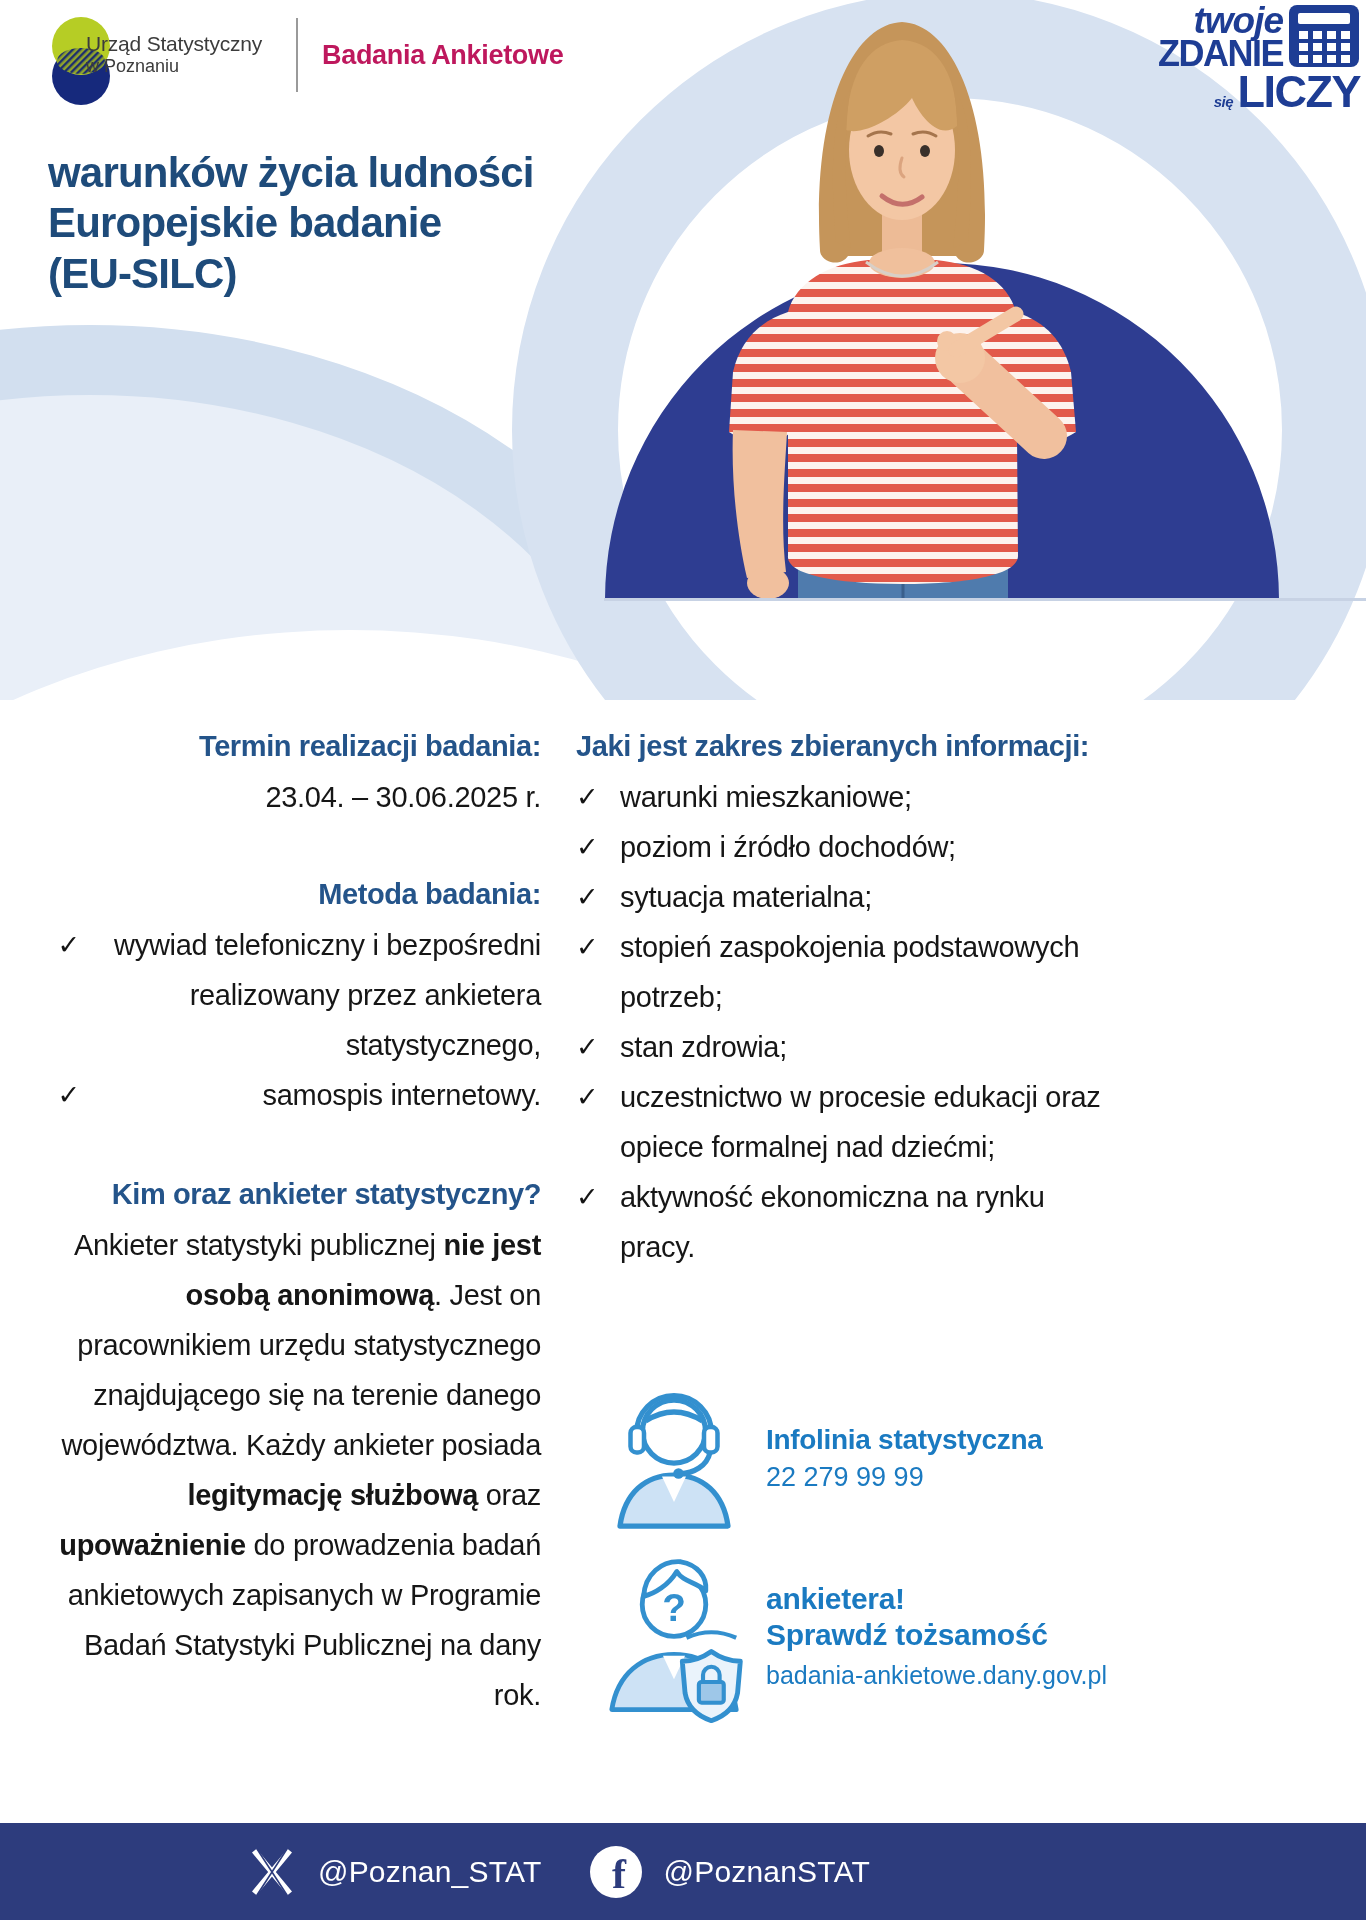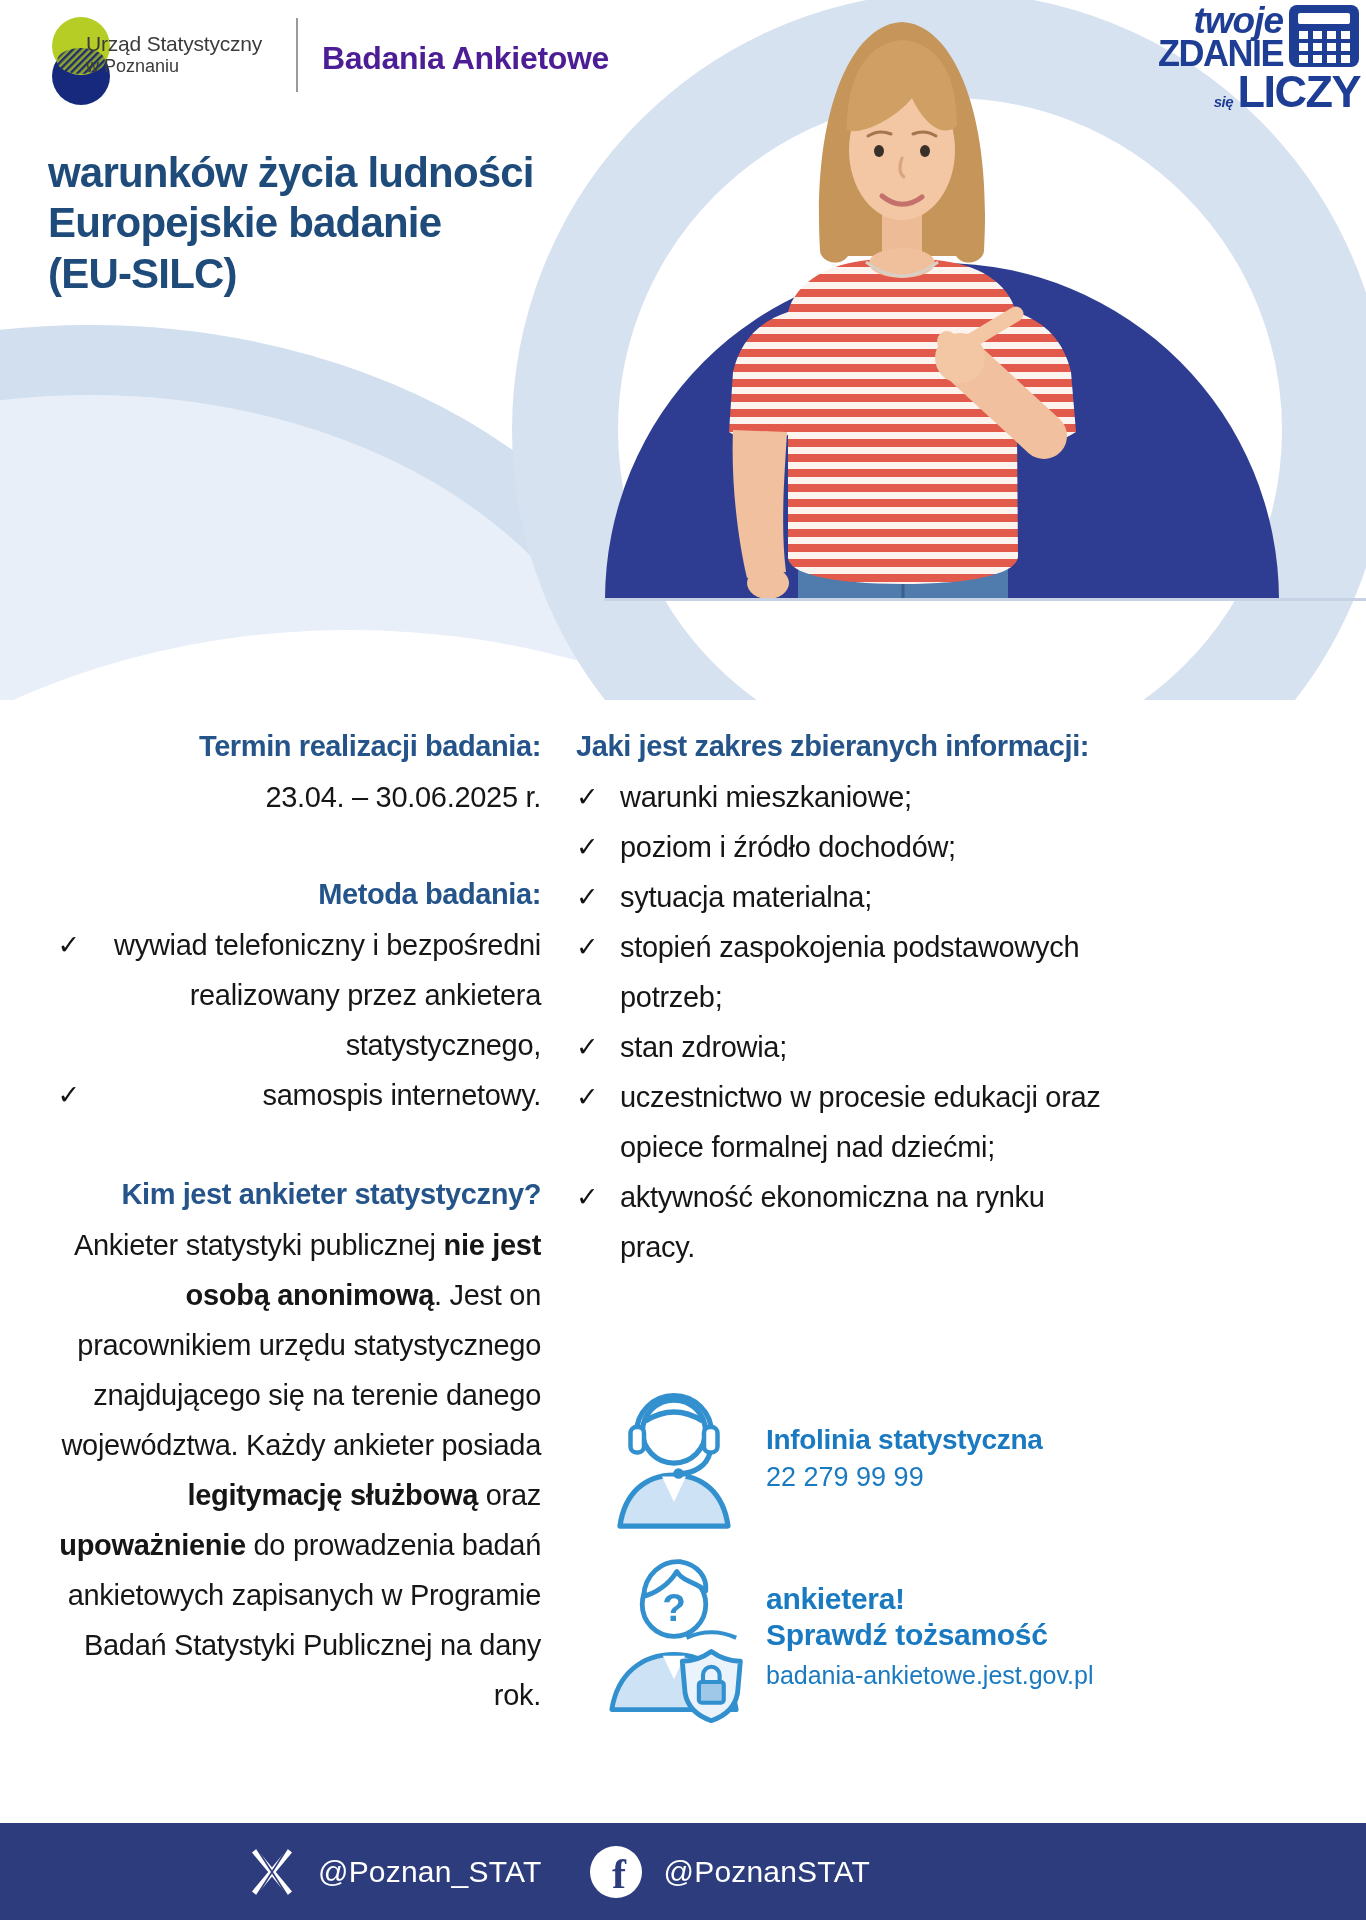--- a/index.html
+++ b/index.html
@@ -12,21 +12,21 @@
   html,body{width:1366px;height:1920px;}
   body{font-family:"Liberation Sans",sans-serif;background:#fff;position:relative;overflow:hidden;color:var(--ink);}
   .hero-svg{position:absolute;left:0;top:0;z-index:0;}
   
   .header{position:absolute;left:0;top:0;width:100%;height:110px;z-index:3;}
   .uslogo{position:absolute;left:36px;top:14px;}
   .uslogo-text{position:absolute;left:86px;top:32px;line-height:1.15;color:#3c3c3c;}
   .uslogo-l1{font-size:21px;letter-spacing:-0.2px;}
   .uslogo-l2{font-size:18px;}
   .hdr-divider{position:absolute;left:296px;top:18px;width:2px;height:74px;background:#9a9a9a;}
-  .badania{position:absolute;left:322px;top:40px;font-size:32px;font-weight:bold;color:#4c1d95;letter-spacing:-0.3px;text-align:right;}
+  .badania{position:absolute;left:322px;top:40px;font-size:27px;font-weight:bold;color:#be185d;letter-spacing:-0.3px;text-align:right;}
   
   .tz{position:absolute;right:6px;top:4px;width:232px;color:var(--campaign);z-index:3;text-align:right;}
   .tz-top{display:flex;justify-content:flex-end;align-items:flex-start;}
   .tz-words{text-align:right;margin-right:5px;margin-top:2px;}
   .tz-twoje{font-style:italic;font-weight:bold;font-size:37px;line-height:0.82;letter-spacing:-1px;}
   .tz-zdanie{font-weight:bold;font-size:36px;line-height:1.0;letter-spacing:-1.5px;}
   .tz-bottom{margin-top:-6px;white-space:nowrap;}
   .tz-sie{font-style:italic;font-size:15px;font-weight:bold;letter-spacing:-0.5px;}
   .tz-liczy{font-weight:bold;font-size:45px;letter-spacing:-1.5px;}
   
@@ -205,21 +205,21 @@
       </li>
       <li>
         <span class="chk">✓</span>
         <span class="chk-txt">samospis internetowy.</span>
       </li>
     </ul>
   </div>
 
   <div class="gap-lg"></div>
 
-  <h2 class="sec">Kim jest ankieter statystyczny?</h2>
+  <h2 class="sec">Kim oraz ankieter statystyczny?</h2>
   <p class="body-txt kim-par"><span>Ankieter statystyki publicznej </span><b>nie jest osobą anonimową</b><span>. Jest on pracownikiem urzędu statystycznego znajdującego się na terenie danego województwa. Każdy ankieter posiada </span><b>legitymację służbową</b><span> oraz </span><b>upoważnienie</b><span> do prowadzenia badań ankietowych zapisanych w Programie Badań Statystyki Publicznej na dany rok.</span></p>
 </div>
 
 <div class="col col-right">
   <h2 class="sec">Jaki jest zakres zbieranych informacji:</h2>
   <ul class="chk-list">
     <li>
         <span class="chk">✓</span>
         <span class="chk-txt">warunki mieszkaniowe;</span>
       </li>
@@ -277,21 +277,21 @@
       <path d="M33,36 C34,20 46,10 60,11 C72,13 79,22 78,32 C70,25 62,26 57,18 C51,28 41,34 33,36 Z" fill="#fff" stroke="#3390cf" stroke-width="3.5" stroke-linejoin="round"></path>
       <text x="55" y="54" text-anchor="middle" font-family="Liberation Sans, sans-serif" font-size="28" font-weight="bold" fill="#3390cf">?</text>
       <path d="M64,66 Q82,58 100,66" stroke="#3390cf" stroke-width="3" fill="none"></path>
       <path d="M82,76 C89,81 96,83 103,83 L101,106 C99,117 91,123 82,126 C73,123 65,117 63,106 L61,83 C68,83 75,81 82,76 Z" fill="#eaf3fb" stroke="#3390cf" stroke-width="3.5" stroke-linejoin="round"></path>
       <rect x="73" y="98" width="18" height="15" rx="2" fill="#9ec7e8" stroke="#3390cf" stroke-width="3"></rect>
       <path d="M76,98 L76,93 A6,6 0 0 1 88,93 L88,98" stroke="#3390cf" stroke-width="3" fill="none"></path>
     </svg>
     <div>
       <div class="c-title c-title2">ankietera!</div>
       <div class="c-title c-title2">Sprawdź tożsamość</div>
-      <div class="c-url">badania-ankietowe.jest.gov.pl</div>
+      <div class="c-url">badania-ankietowe.dany.gov.pl</div>
     </div>
   </div>
 </div>
 
 <div class="footer">
   <div class="soc">
     <svg width="52" height="52" viewBox="0 0 44 44">
       <path d="M7,4 L37,40 M37,4 L7,40" stroke="#fff" stroke-width="5" fill="none"></path>
       <path d="M9,2 L35,42 M35,2 L9,42" stroke="#2d3c7d" stroke-width="1.5" fill="none"></path>
     </svg>

